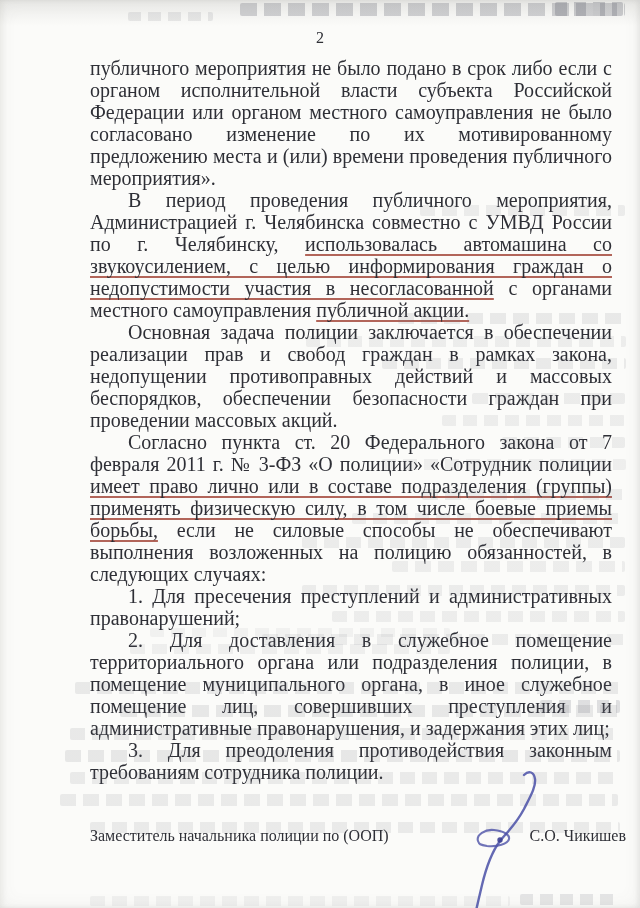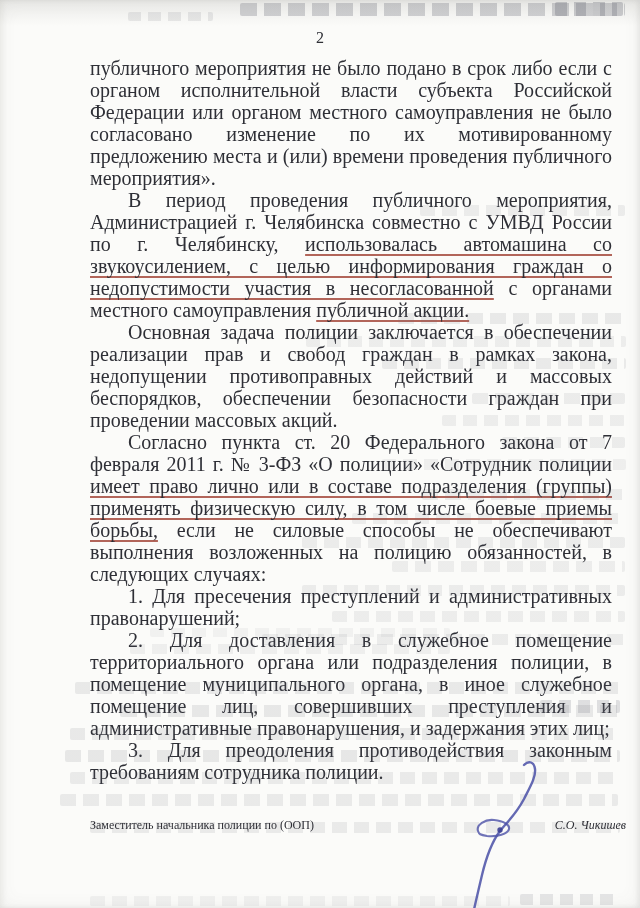--- a/index.html
+++ b/index.html
@@ -38,25 +38,25 @@
   .body-text p.indent{text-indent:38px;}
   .hand-underline{
     text-decoration:underline;
     text-decoration-color:var(--ul);
     text-decoration-thickness:1.6px;
     text-underline-offset:3px;
     text-decoration-skip-ink:none;
   }
   .sig-row{
     position:relative;
-    margin:32px 28px 0 90px;width:522px;
+    margin:42px 28px 0 90px;width:522px;
     display:flex;align-items:baseline;justify-content:space-between;
-    font-size:12px;line-height:21px;text-align:right;
+    font-size:16px;line-height:21px;text-align:right;
   }
-  .signer{margin-right:-14px;white-space:nowrap;font-style:italic;}
+  .signer{margin-right:-14px;white-space:nowrap;}
   .signature-svg{
     position:absolute;left:360px;top:-58px;width:100px;height:172px;
     pointer-events:none;
   }
   .ghosts{position:absolute;inset:0;pointer-events:none;}
   .ghost{
     position:absolute;border-radius:2px;
     filter:blur(.7px);
   }
 </style>

